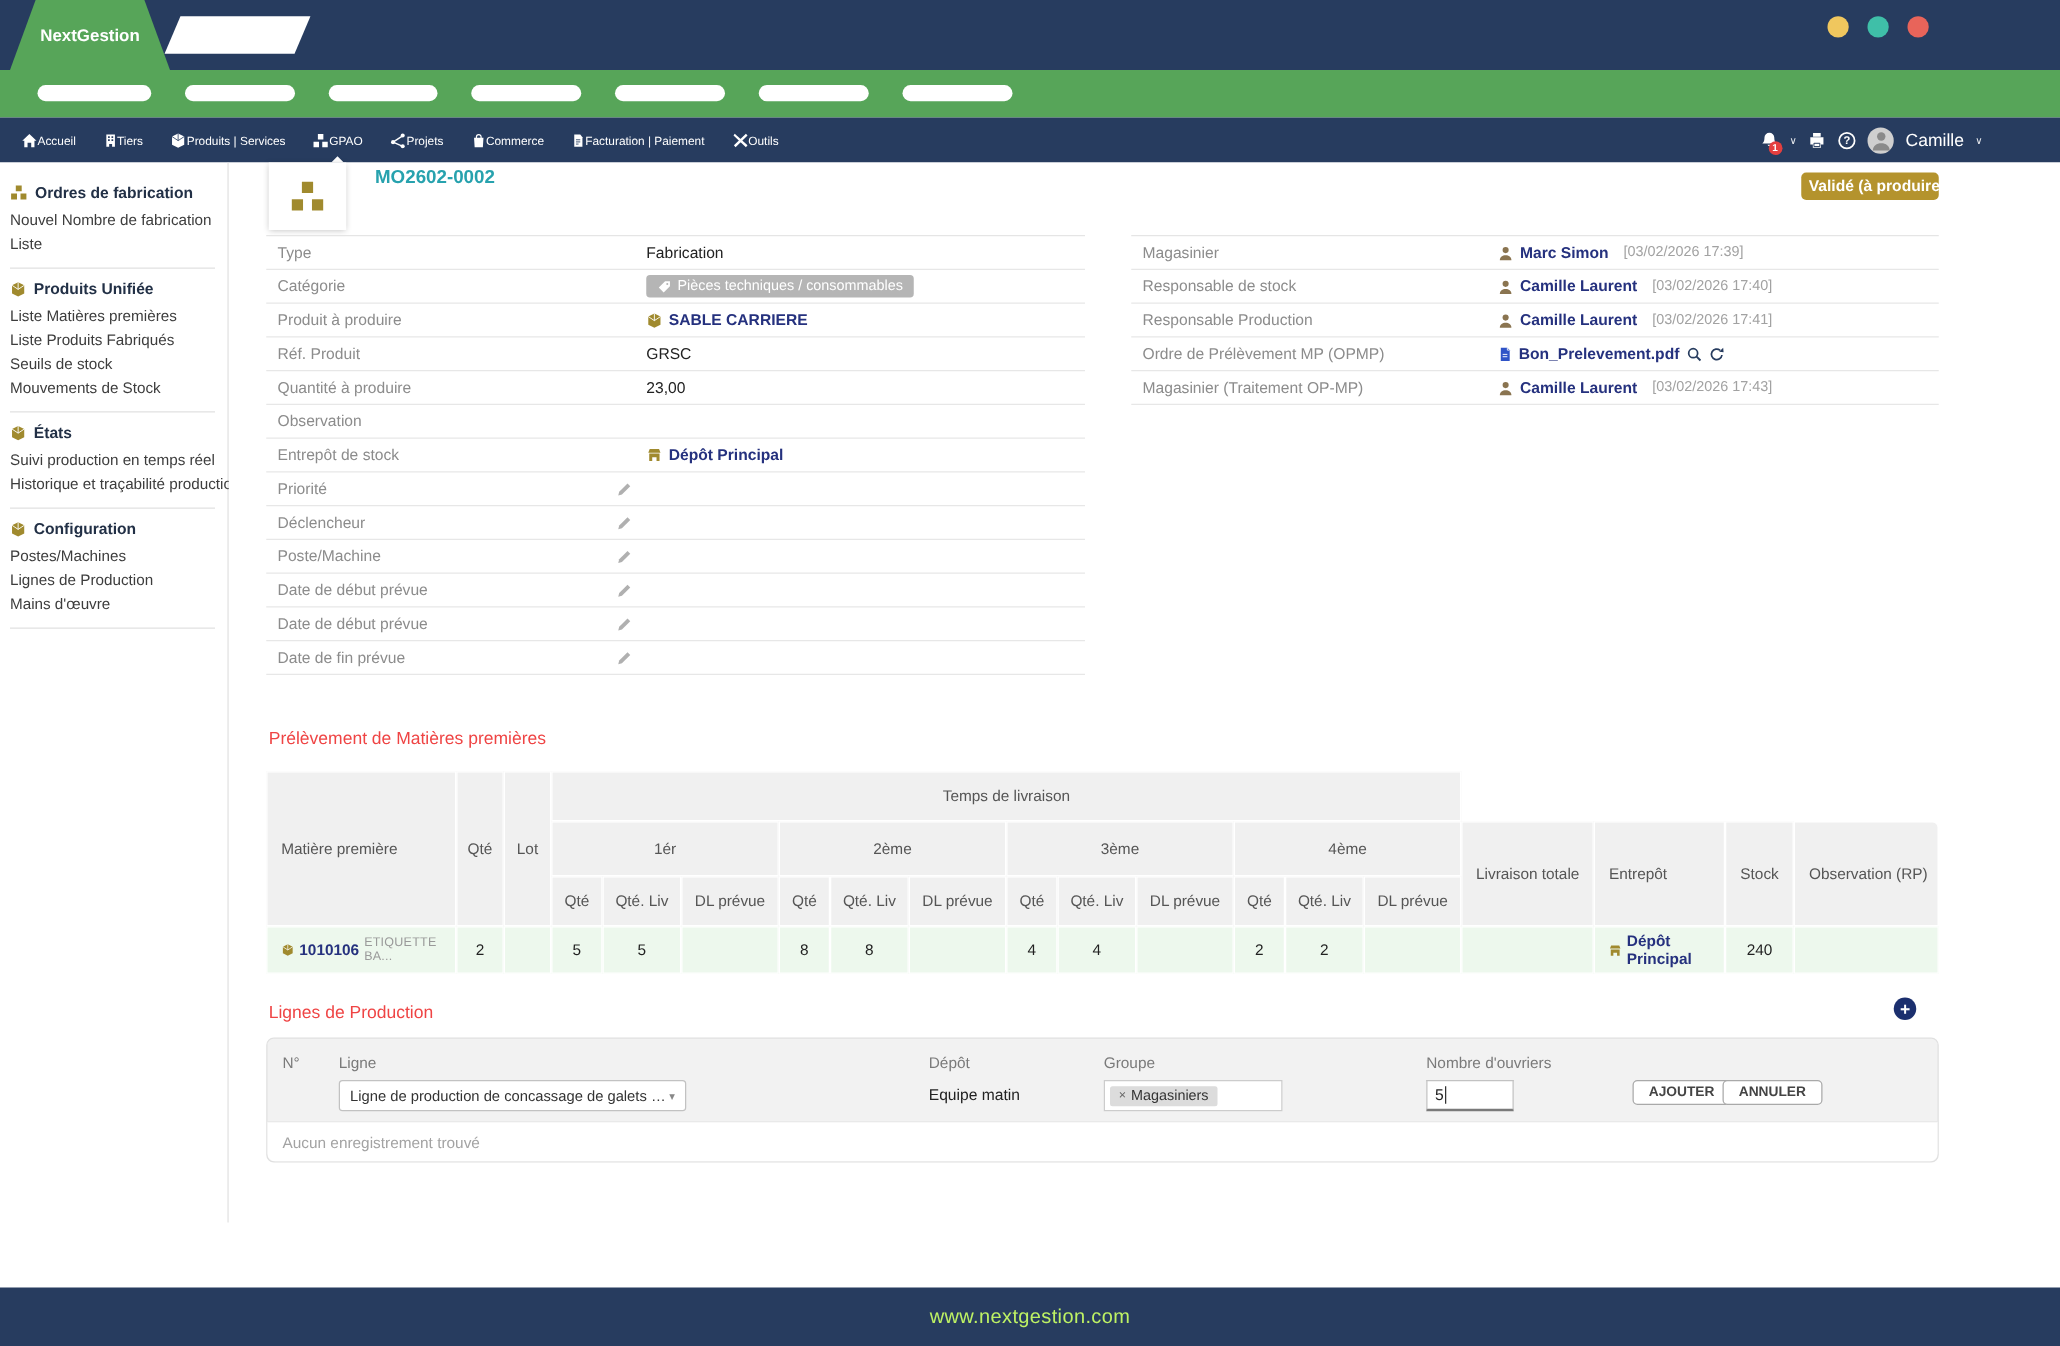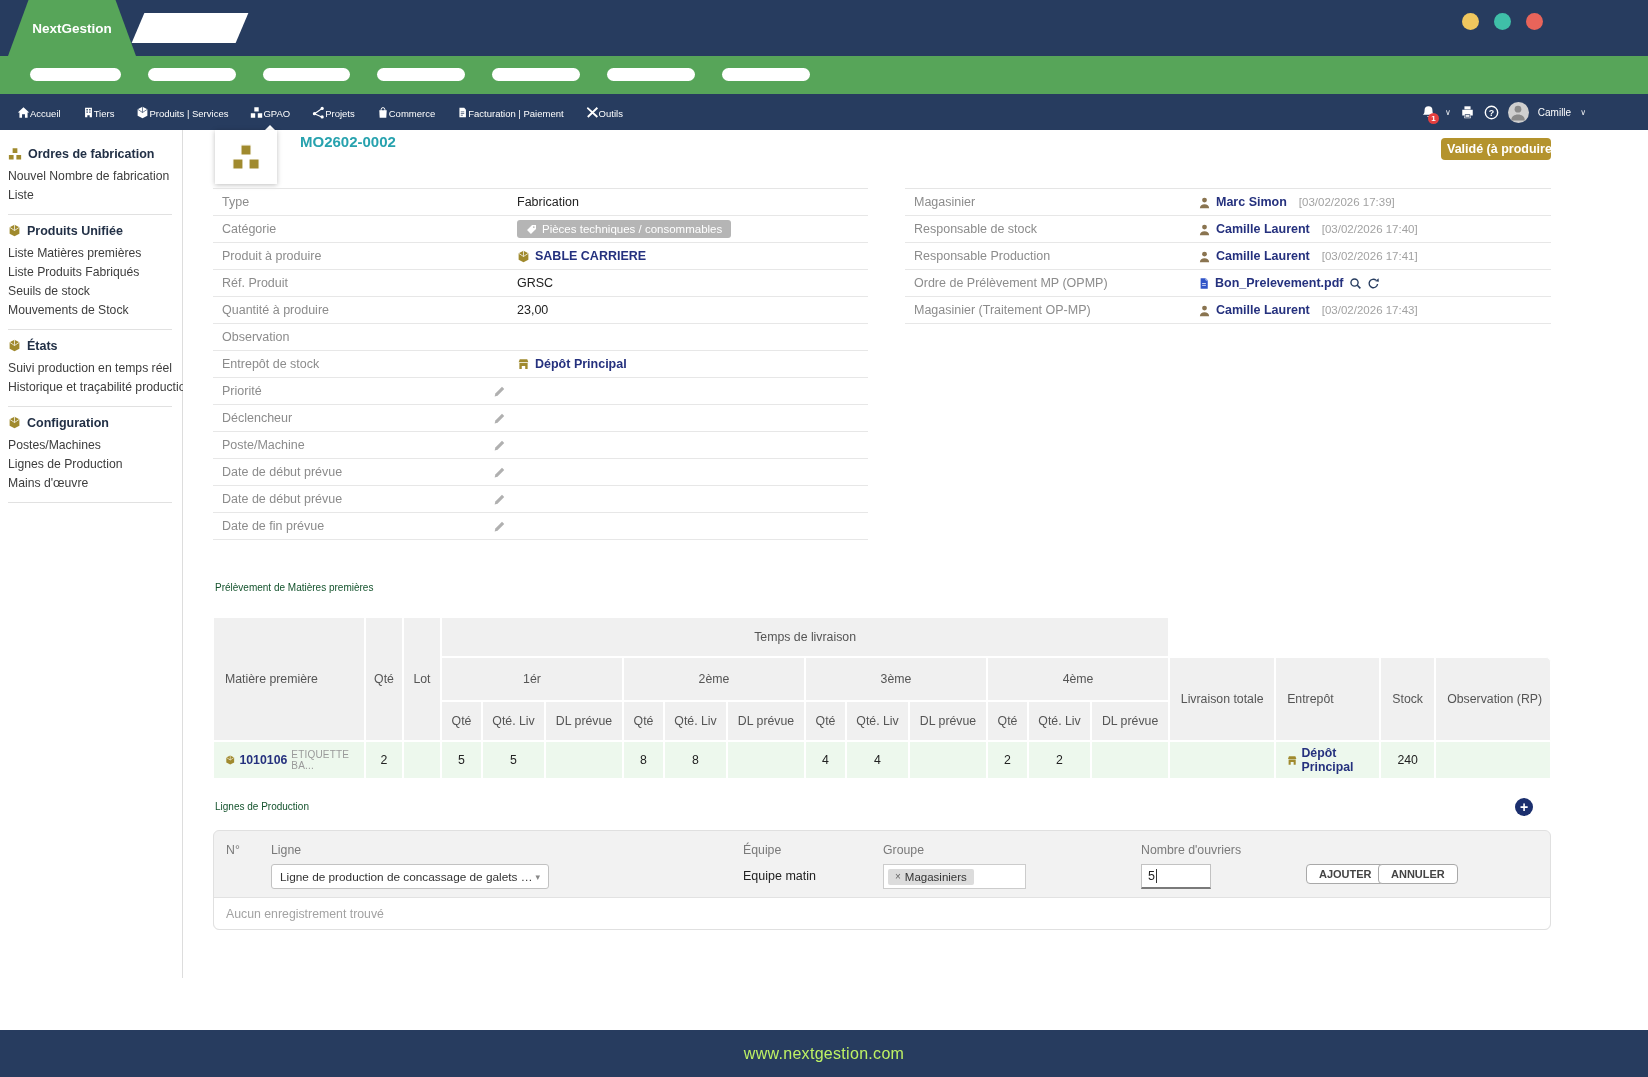--- a/index.html
+++ b/index.html
@@ -30,26 +30,26 @@
     color:#fff; padding:0 11px; cursor:pointer; }
   .nav-item .nicon { height:13px; display:flex; align-items:center; }
   .nav-item .nlabel { font-size:9.5px; margin-top:3px; white-space:nowrap; }
   .nav-item.active::after { content:""; position:absolute; bottom:0; left:50%; margin-left:-5px;
     border-left:5px solid transparent; border-right:5px solid transparent; border-bottom:5px solid #fff; }
   .nav-right { position:absolute; right:62px; top:0; height:36px; display:flex; align-items:center; gap:9px; color:#fff; }
   .bell-wrap { position:relative; display:flex; align-items:center; }
   .bell-badge { position:absolute; left:7px; top:8px; background:#e43f3f; color:#fff; font-size:8px; font-weight:bold;
     width:11px; height:11px; border-radius:50%; display:flex; align-items:center; justify-content:center; }
   .avatar { width:21px; height:21px; border-radius:50%; background:#cfcfcf; display:flex; align-items:center; justify-content:center; color:#8a8a8a; overflow:hidden; }
-  .nav-user { font-size:10px; }
+  .nav-user { font-size:14px; }
   .chev { font-size:8px; opacity:.9; }
 
   
   .sidebar { position:absolute; left:0; top:130px; width:183px; height:848px; background:#fff; border-right:1px solid #ddd; padding:10px 8px 0 8px; }
-  .sb-section-title { display:flex; align-items:flex-start; gap:6px; font-size:12.5px; font-weight:bold; color:#223046; margin:7px 0 6px 0; }
+  .sb-section-title { display:flex; align-items:flex-end; gap:6px; font-size:12.5px; font-weight:bold; color:#223046; margin:7px 0 6px 0; }
   .sb-item { font-size:12.2px; color:#3d3d3d; line-height:19px; cursor:pointer; white-space:nowrap; }
   .sb-divider { border-top:1px solid #e1e1e1; margin:9px 2px 9px 0; }
   .gold { color:#a08a2e; }
 
   
   .main { position:absolute; left:183px; top:130px; width:1465px; height:900px; background:#fff; }
   .icon-card { position:absolute; left:32px; top:0; width:62px; height:54px; background:#fff; box-shadow:0 1px 5px rgba(0,0,0,.25); display:flex; align-items:center; justify-content:center; }
   .page-title { position:absolute; left:117px; top:3px; font-size:15px; font-weight:bold; color:#27a2ae; }
   .status-badge { position:absolute; left:1258px; top:8px; width:110px; text-align:center; background:#b4932d; color:#fff; font-size:12.5px; font-weight:bold; padding:4px 6px; border-radius:4px; white-space:nowrap; }
 
@@ -60,21 +60,21 @@
   .dlabel { width:280px; color:#8c8c8c; flex:none; padding-left:9px; }
   .dlabel-r { width:293px; color:#8c8c8c; flex:none; padding-left:9px; }
   .dvalue { display:flex; align-items:center; gap:5px; padding-left:24px; color:#222; }
   .dvalue.noindent { padding-left:0; }
   .chip-cat { display:inline-flex; align-items:center; gap:5px; background:#b5b5b5; color:#fff; font-size:11.5px; padding:3px 9px; border-radius:3px; }
   .navlink { color:#25317e; font-weight:bold; text-decoration:none; cursor:pointer; }
   .ts { color:#a2a2a2; font-size:11.5px; margin-left:7px; }
   .pencil { color:#b0b0b0; }
 
   
-  .section-title { font-size:10px; color:#14532d; }
+  .section-title { font-size:14px; color:#ef4444; }
   .mp-title { position:absolute; left:32px; top:452px; }
   table.mp { position:absolute; left:30px; top:487px; width:1338px; border-collapse:separate; border-spacing:0; table-layout:fixed; font-size:12.3px; }
   table.mp th { background:#f0f0f0; color:#555; font-weight:normal; border:1px solid #fff; text-align:center; vertical-align:middle; }
   table.mp th.spacer { background:transparent; border:none; }
   table.mp tr.h1 th { height:40px; }
   table.mp tr.h2 th { height:44px; }
   table.mp tr.h3 th { height:40px; }
   table.mp th.tl { text-align:left; padding-left:11px; }
   table.mp td { background:#edf8ed; border:1px solid #fff; height:38px; text-align:center; vertical-align:middle; color:#222; }
   table.mp td.tl { text-align:left; padding-left:11px; }
@@ -560,21 +560,21 @@
     </table>
 
   <div class="section-title prod-title">Lignes de Production</div>
   <div class="plus-btn">
     <span>+</span>
   </div>
 
   <div class="prod-panel">
     <span class="ph" style="left:12px">N°</span>
     <span class="ph" style="left:57px">Ligne</span>
-    <span class="ph" style="left:529px">Équipe</span>
+    <span class="ph" style="left:529px">Dépôt</span>
     <span class="ph" style="left:669px">Groupe</span>
     <span class="ph" style="left:927px">Nombre d'ouvriers</span>
 
     <div class="prod-select">
       <span style="overflow:hidden;white-space:nowrap;text-overflow:ellipsis;">Ligne de production de concassage de galets de rivi...</span>
       <span class="caret">▾</span>
     </div>
     <span class="team-val">Equipe matin</span>
     <div class="group-box">
       <span class="group-chip">

